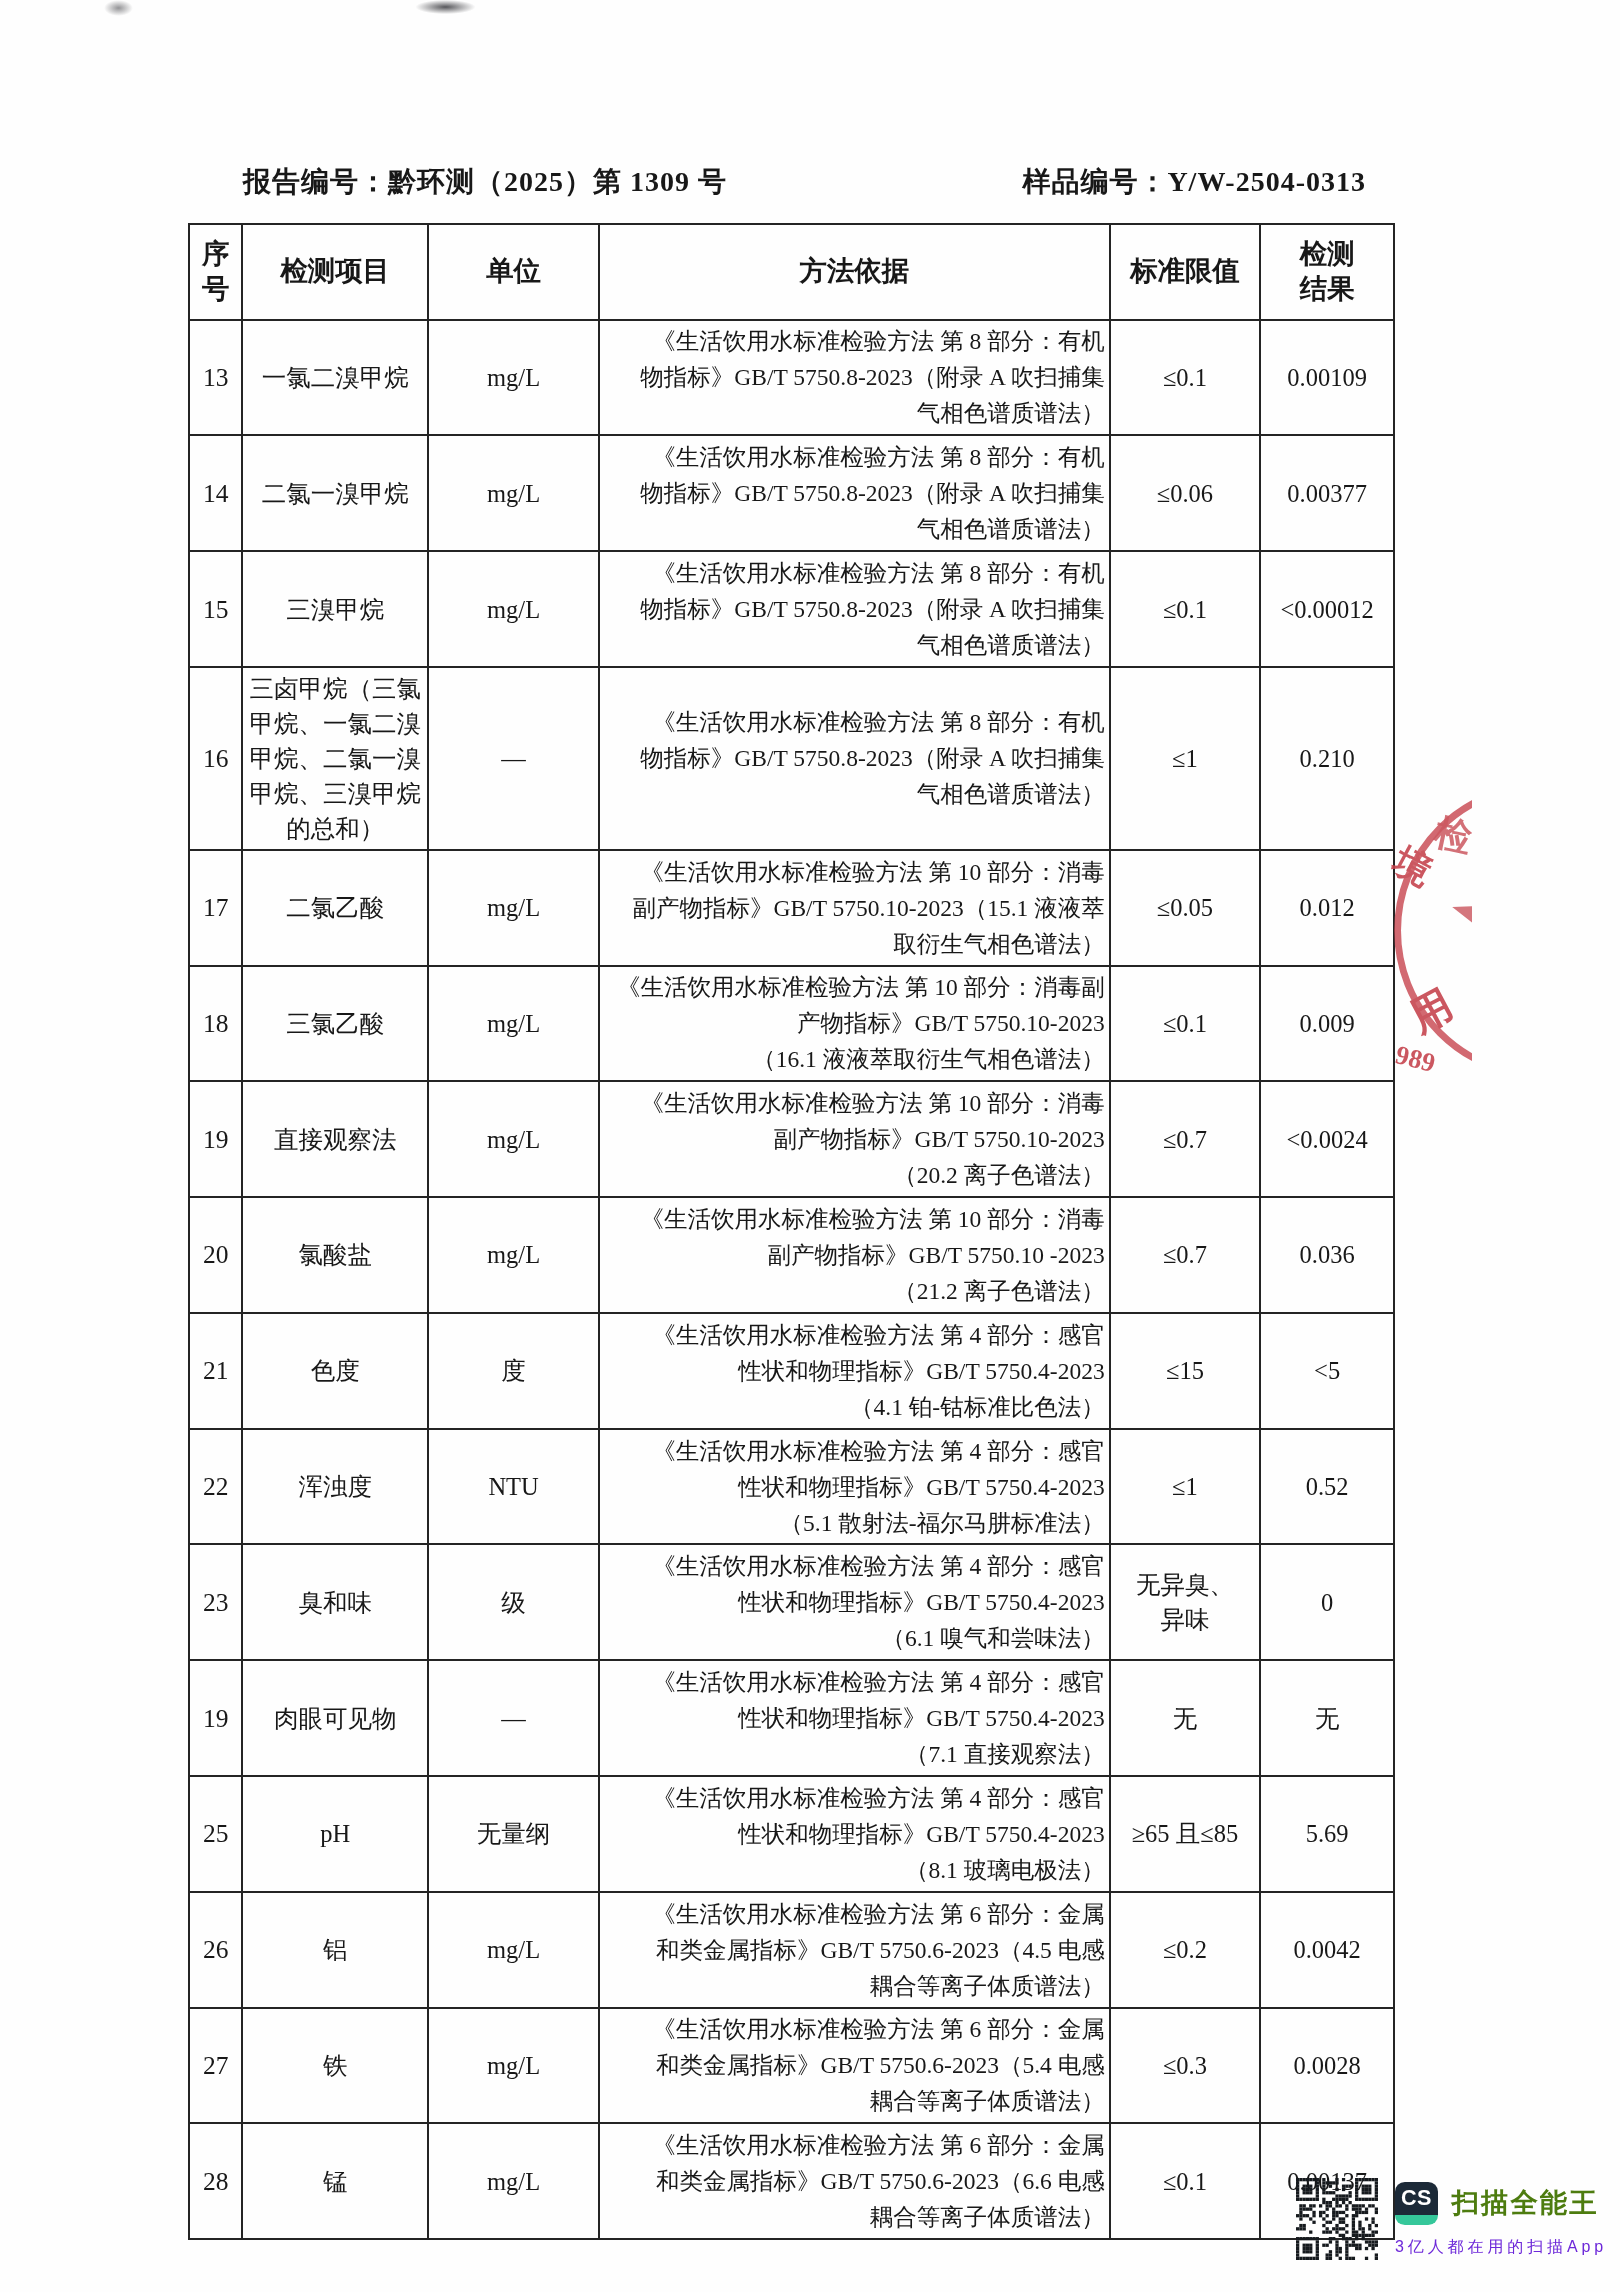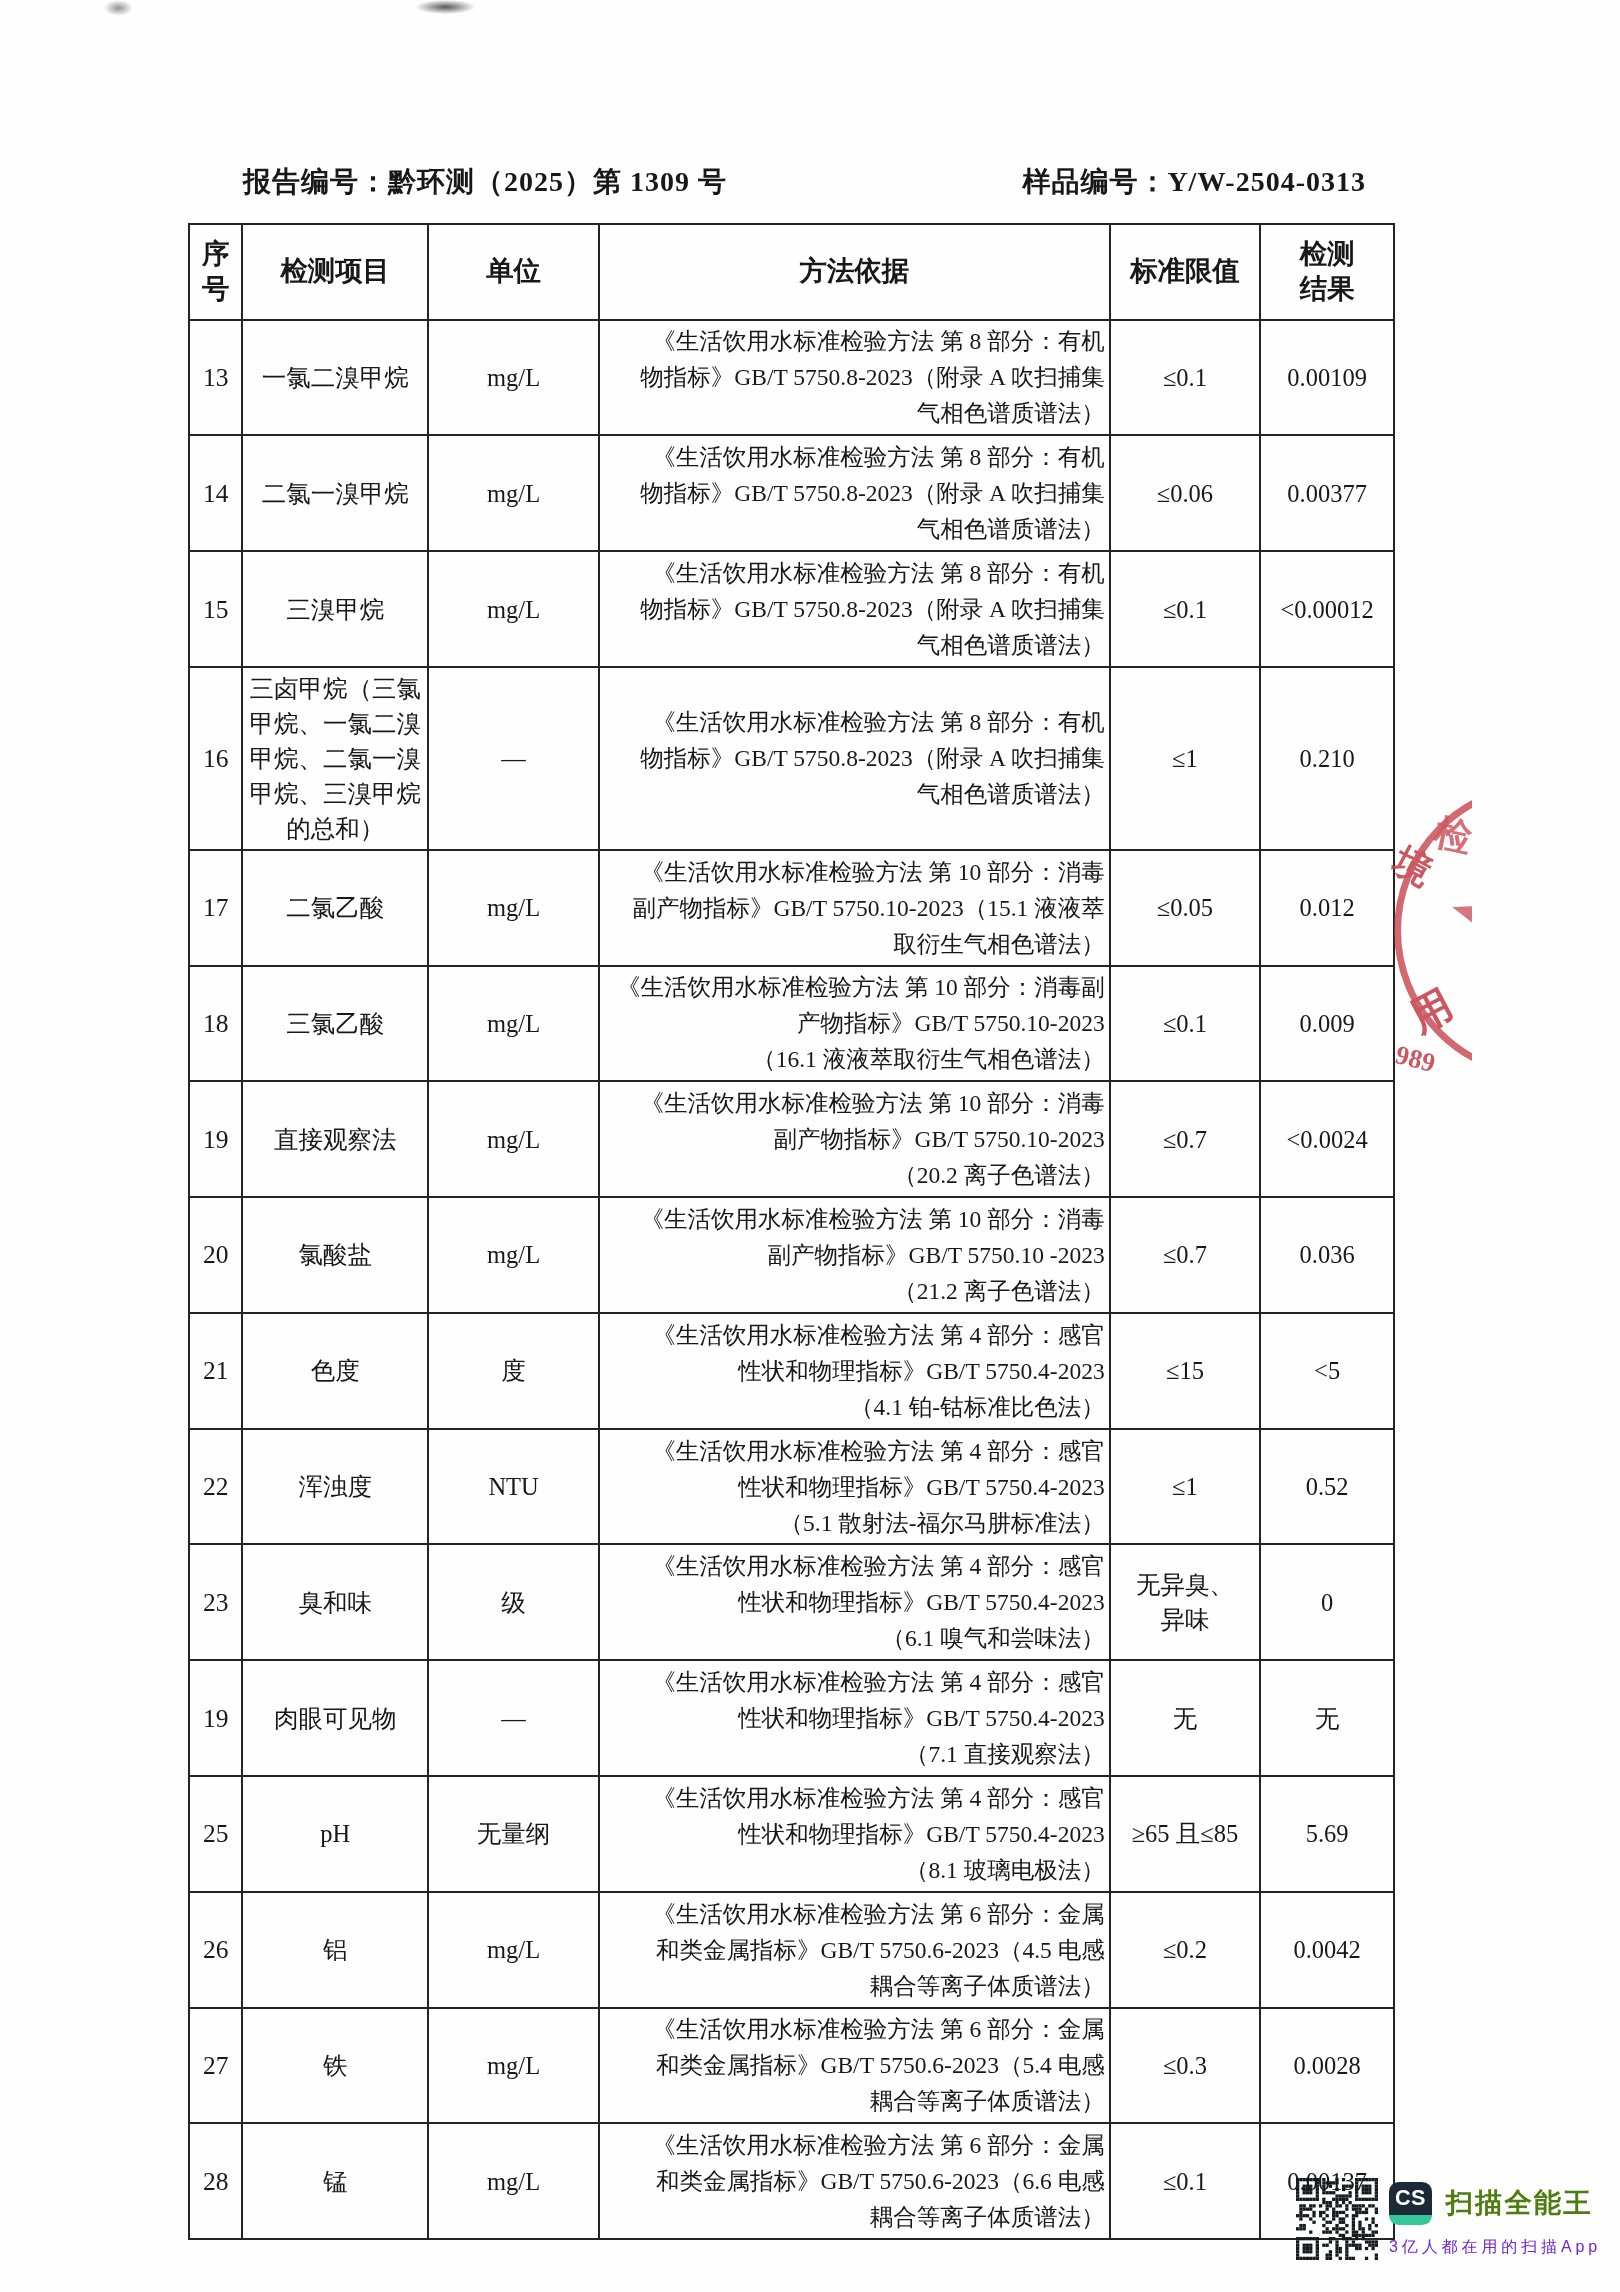--- a/index.html
+++ b/index.html
@@ -39,21 +39,21 @@
     margin-top:15.7px;transform:translateX(-27.4px);}
 
   
   .stamp{position:absolute;left:1378px;top:774px;pointer-events:none;opacity:.88;}
   .stamp text{font-family:"Liberation Serif","DejaVu Serif",serif;font-weight:700;}
 
   
   .watermark{position:absolute;left:1296px;top:2178px;display:flex;align-items:flex-start;
     font-family:"Liberation Sans","DejaVu Sans",sans-serif;}
   .qr{display:block;}
-  .wm-right{margin-left:11px;margin-top:3.9px;}
+  .wm-right{margin-left:17px;margin-top:3.9px;}
   .wm-top{display:flex;align-items:center;}
   .cs-logo{width:43px;height:43px;border-radius:9.8px;
     background:linear-gradient(#1c2a38 76%,#35c79a 76%);
     display:flex;align-items:flex-start;justify-content:center;}
   .cs-logo span{color:#ffffff;font-weight:700;font-size:21.6px;line-height:32px;letter-spacing:0.5px;}
   .wm-title{margin-left:13.7px;color:#4d7c0f;font-weight:700;font-size:27.4px;letter-spacing:2px;}
   .wm-sub{margin-top:11.8px;color:#6d28d9;font-size:16px;letter-spacing:3.9px;}
 </style>
 </head>
 <body>

